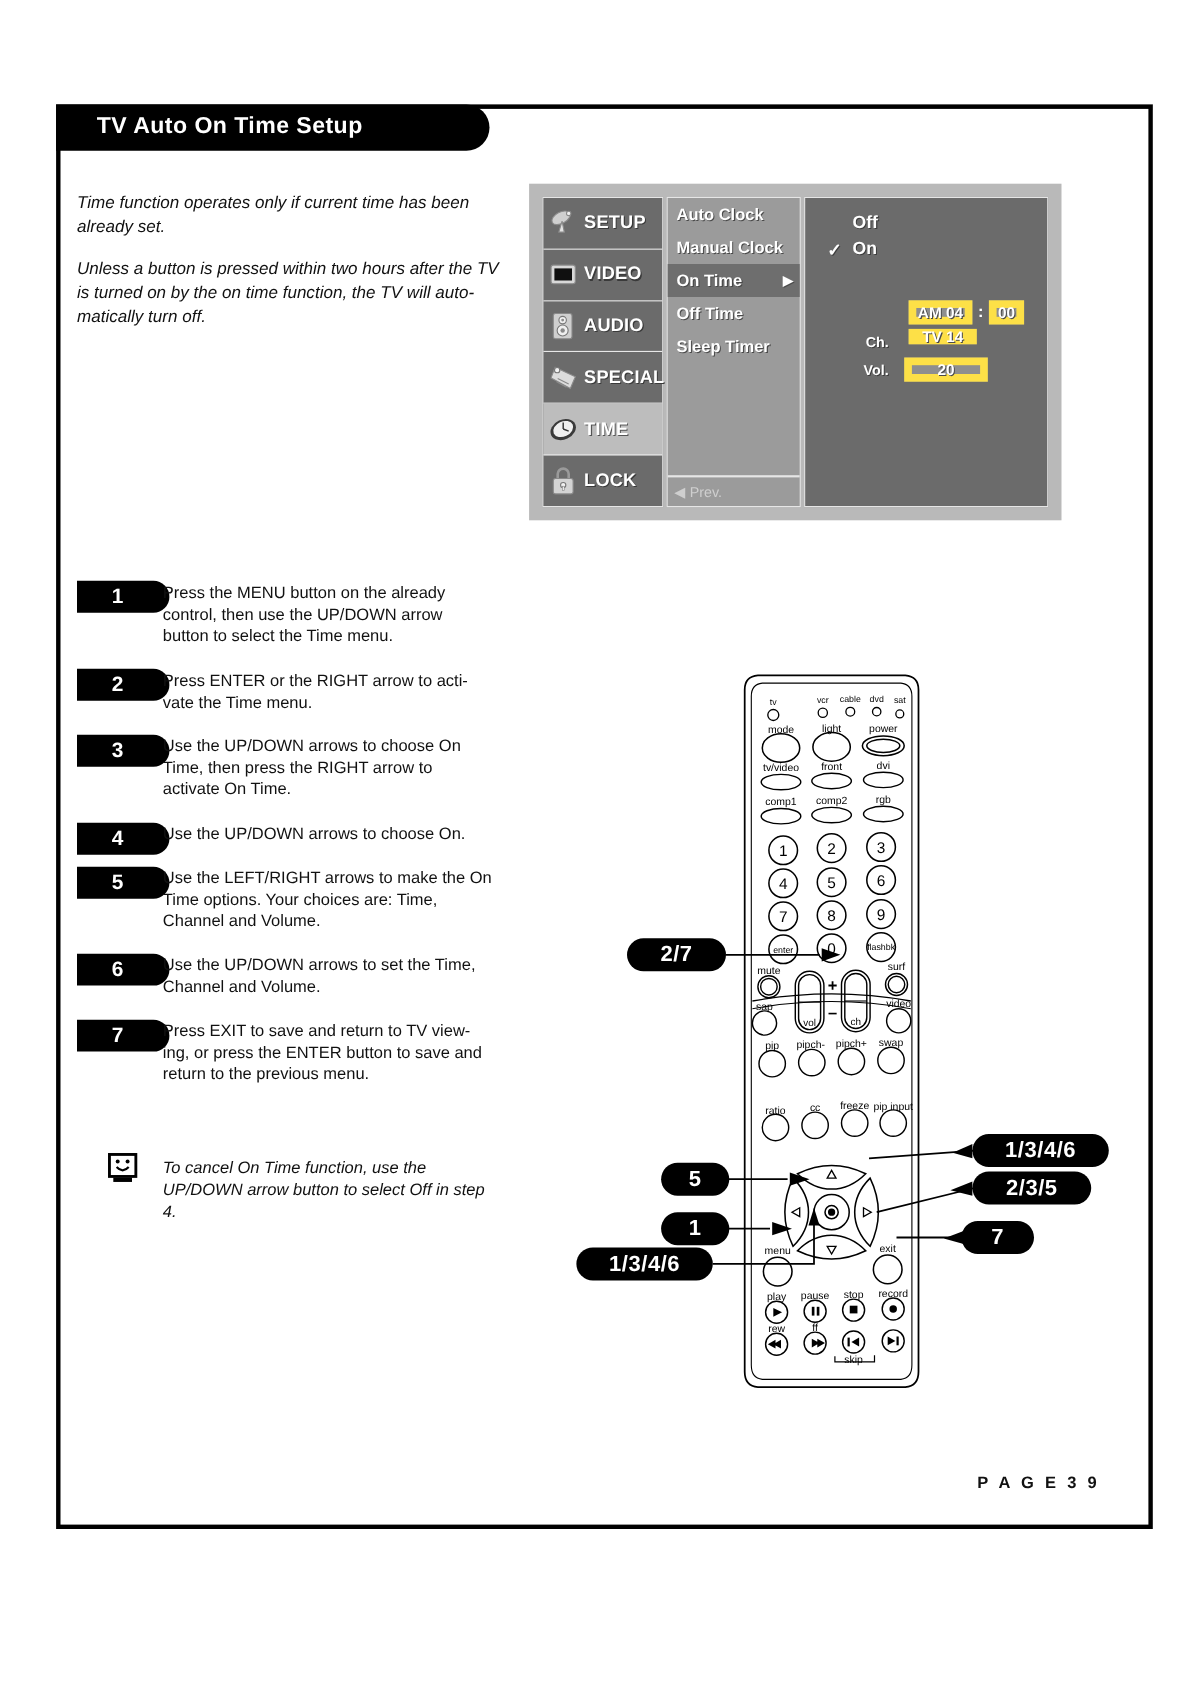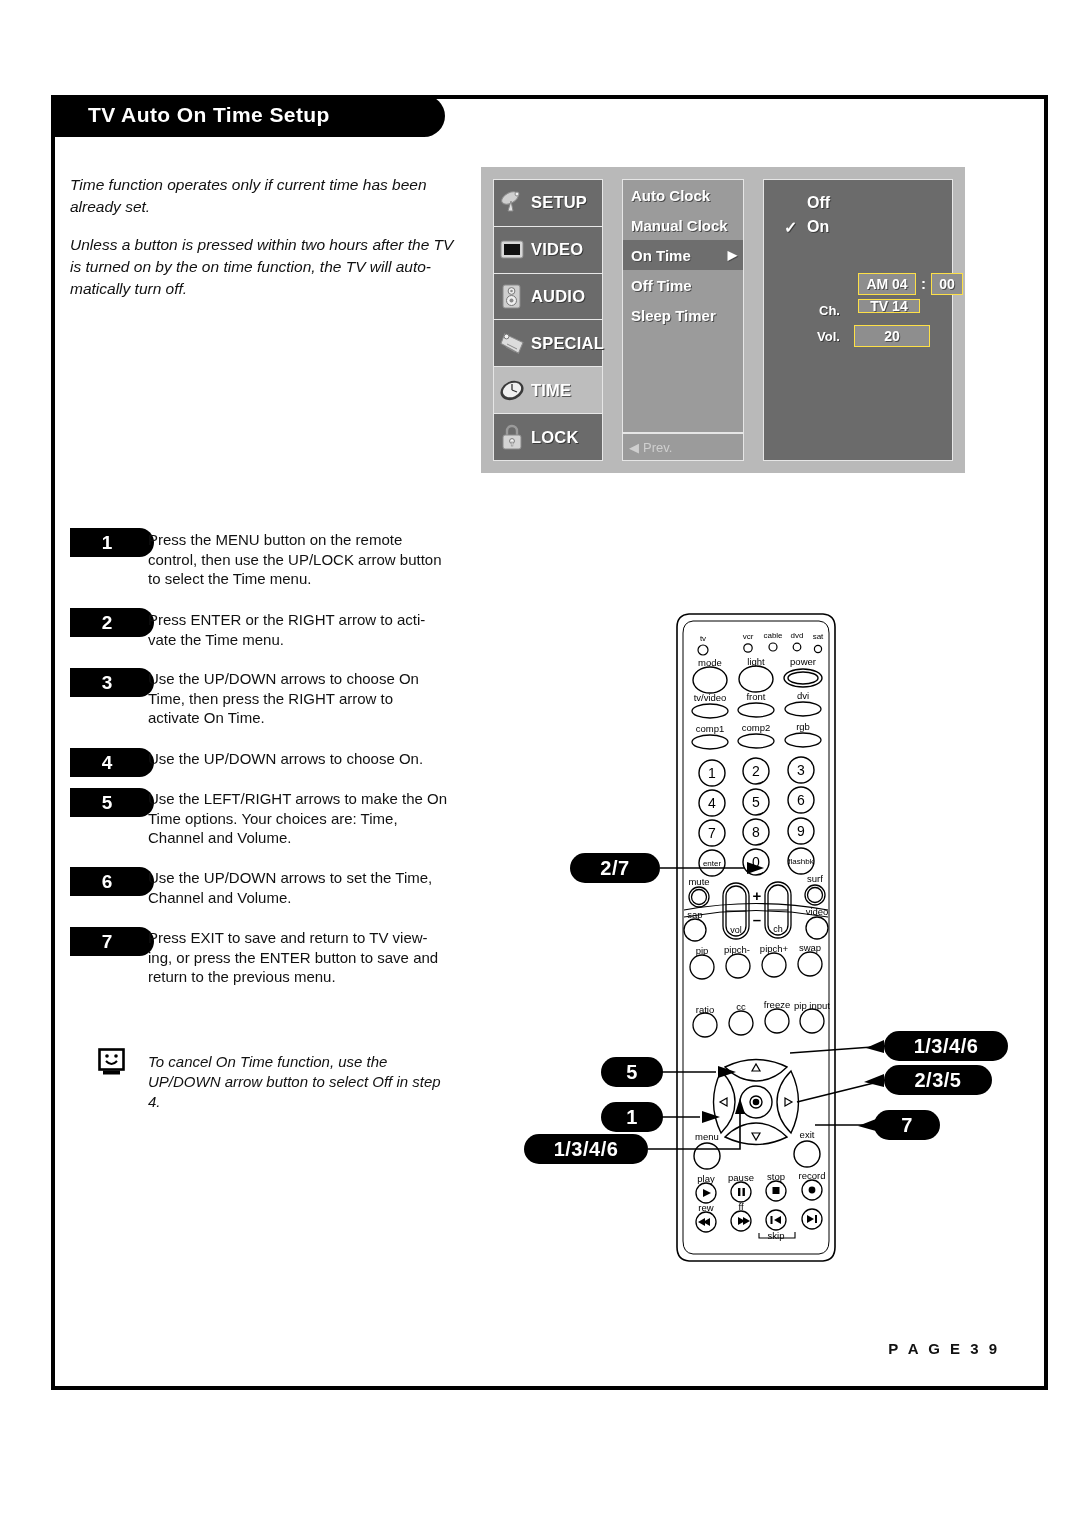--- a/index.html
+++ b/index.html
@@ -19,21 +19,21 @@
 
   
   .intro{position:absolute;left:70px;width:390px;font-style:italic;
          font-size:15.5px;line-height:22px;color:#111;}
   .intro1{top:174px;}
   .intro2{top:234px;}
 
   
   .osd{position:absolute;left:481px;top:167px;width:484px;height:306px;
        background:#b9b9b9;padding:12px;box-sizing:border-box;}
-  .osd-inner{position:relative;width:100%;height:100%;display:flex;gap:16px;}
+  .osd-inner{position:relative;width:100%;height:100%;display:flex;}
 
   .osd-col-left{width:110px;display:flex;flex-direction:column;
                 background:#6b6b6b;border:1px solid #e6e6e6;box-sizing:border-box;}
   .mi{flex:1;display:flex;align-items:center;gap:5px;padding-left:5px;
       border-bottom:1px solid #e8e8e8;box-sizing:border-box;position:relative;}
   .mi:last-child{border-bottom:none;}
   .mi.sel{background:#bdbdbd;}
   .mi-label{font-size:16.5px;font-weight:bold;color:#fff;
             text-shadow:1px 1px 0 #3a3a3a;letter-spacing:.2px;}
   .mi.sel .mi-label{color:#fff;text-shadow:1px 1px 0 #555;}
@@ -54,21 +54,21 @@
 
   .osd-col-right{flex:1;margin-left:3px;background:#6b6b6b;
                  border:1px solid #e6e6e6;box-sizing:border-box;position:relative;}
   .opt{position:absolute;font-size:16px;font-weight:bold;color:#fff;
        text-shadow:1px 1px 0 #3d3d3d;}
   .opt-off{left:43px;top:14px;}
   .opt-on{left:43px;top:38px;}
   .opt-check{position:absolute;left:20px;top:38px;font-size:16px;font-weight:bold;
              color:#fff;text-shadow:1px 1px 0 #3d3d3d;}
 
-  .vbox{position:absolute;background:#8e8e8e;border:1px solid #fde047;
+  .vbox{position:absolute;background:#8e8e8e;border:7px solid #fde047;
         box-sizing:border-box;display:flex;align-items:center;justify-content:center;
         font-size:14px;font-weight:bold;color:#fff;text-shadow:1px 1px 0 #4a4a4a;}
   .vlabel{position:absolute;font-size:13px;font-weight:bold;color:#fff;
           text-shadow:1px 1px 0 #3d3d3d;}
   .colon{position:absolute;font-size:15px;font-weight:bold;color:#fff;}
 
   
   .step{position:absolute;}
   .pill{position:absolute;background:#000;border-radius:0 16px 16px 0;
         height:29px;width:84px;left:0;}
@@ -220,21 +220,21 @@
       <div class="vbox" style="left:90px;top:145px;width:76px;height:22px;">20</div>
     </div>
 
   </div>
 </div>
 
 <div class="step" style="top:528px;left:70px;">
   <div class="pill"></div>
   <div class="pill-num">1</div>
 </div>
-<div class="step-txt" style="top:530px;">Press the MENU button on the remote control, then use the UP/LOCK arrow button to select the Time menu.</div>
+<div class="step-txt" style="top:530px;">Press the MENU button on the already control, then use the UP/DOWN arrow button to select the Time menu.</div>
 
 <div class="step" style="top:608px;left:70px;">
   <div class="pill"></div>
   <div class="pill-num">2</div>
 </div>
 <div class="step-txt" style="top:610px;">Press ENTER or the RIGHT arrow to acti-vate the Time menu.</div>
 
 <div class="step" style="top:668px;left:70px;">
   <div class="pill"></div>
   <div class="pill-num">3</div>

